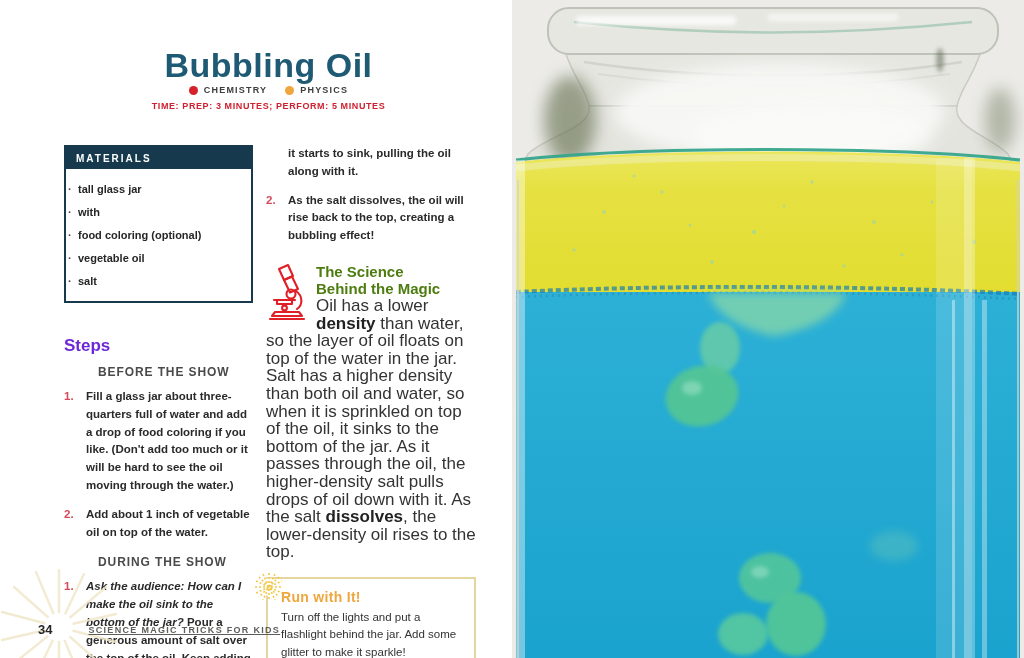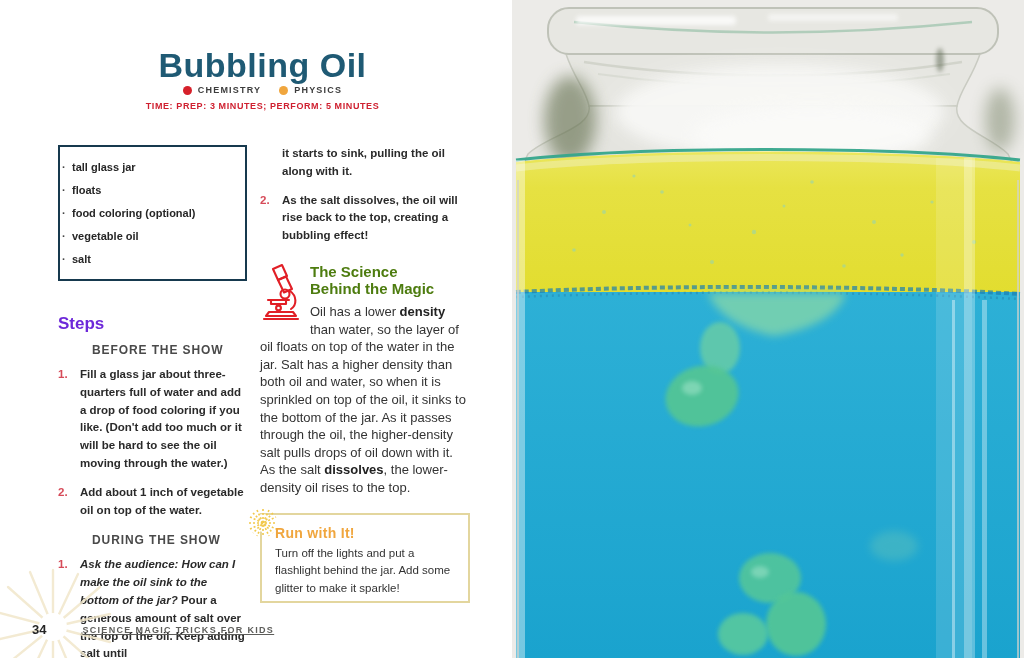--- a/index.html
+++ b/index.html
@@ -1,21 +1,21 @@
 <!DOCTYPE html>
 <html><head>
 <meta charset="utf-8">
 <style>
   * { margin:0; padding:0; box-sizing:border-box; }
   html,body { width:1024px; height:658px; }
   body { font-family:"Liberation Sans", sans-serif; background:#fff; overflow:hidden; }
   #stage { position:relative; width:1024px; height:658px; background:#fff; }
 
   
-  .left-page { position:absolute; left:10px; top:0; width:512px; height:658px; background:#ffffff; }
+  .left-page { position:absolute; left:16px; top:0; width:512px; height:658px; background:#ffffff; }
 
   .title-block { position:absolute; top:46px; left:0; width:505px; text-align:center; }
   .page-title { font-size:34px; font-weight:bold; color:#1f5a74; letter-spacing:.5px; }
   .cat-row { display:flex; justify-content:center; align-items:center; gap:18px; }
   .cat { display:flex; align-items:center; gap:6px; font-size:9px; font-weight:bold; letter-spacing:1.2px; color:#3c3c3c; }
   .dot { width:9px; height:9px; border-radius:50%; display:inline-block; }
   .dot.red { background:#d6202a; }
   .dot.orange { background:#f0a63e; }
   .time-line { margin-top:6px; font-size:9px; font-weight:bold; letter-spacing:.6px; color:#cf2030; }
 
@@ -35,21 +35,21 @@
   .num-list { margin-top:9px; }
   .num-item { position:relative; padding-left:22px; font-size:11.5px; font-weight:600; color:#2a2a2a; line-height:17.8px; margin-bottom:11px; }
   .num-item .num { position:absolute; left:0; top:0; color:#d64a58; font-weight:bold; }
   .num-item .ital { font-style:italic; }
   .cont-para { padding-left:22px; font-size:11.5px; font-weight:600; color:#2a2a2a; line-height:17.8px; margin-bottom:11px; }
 
   
   .science { margin-top:16px; }
   .sci-icon { float:left; width:42px; height:58px; margin:2px 8px 0 0; }
   .sci-heading { font-size:15px; font-weight:bold; color:#4d7c0f; line-height:17px; padding-top:2px; }
-  .sci-body { font-size:13px; font-weight:500; color:#333; line-height:17.6px; margin-top:6px; }
+  .sci-body { font-size:17px; font-weight:500; color:#333; line-height:17.6px; margin-top:0; }
   .sci-body b { font-weight:bold; color:#222; }
 
   
   .run-box { position:relative; margin-top:16px; border:2px solid #e3d69e; padding:10px 13px 4px; width:210px; }
   .run-title { font-size:14px; font-weight:bold; color:#f0a63e; letter-spacing:.3px; }
   .run-body { margin-top:4px; font-size:11.5px; font-weight:500; color:#333; line-height:17.6px; }
   .run-sparkle { position:absolute; left:-15px; top:-8px; width:32px; height:32px; }
 
   
   .corner-burst { position:absolute; left:-22px; bottom:-34px; width:130px; height:130px; opacity:.85; }
@@ -80,23 +80,24 @@
           <span>PHYSICS</span>
         </span>
       </div>
       <div class="time-line">TIME: PREP: 3 MINUTES; PERFORM: 5 MINUTES</div>
     </div>
 
     <div class="columns">
 
       <div class="col-left">
         <div class="materials">
+          <div class="materials-header">MATERIALS</div>
           <ul>
             <li>tall glass jar</li>
-            <li>floats</li>
+            <li>with</li>
             <li>food coloring (optional)</li>
             <li>vegetable oil</li>
             <li>salt</li>
           </ul>
         </div>
 
         <div class="steps-heading">Steps</div>
         <div class="show-label">BEFORE THE SHOW</div>
 
         <div class="num-list">

